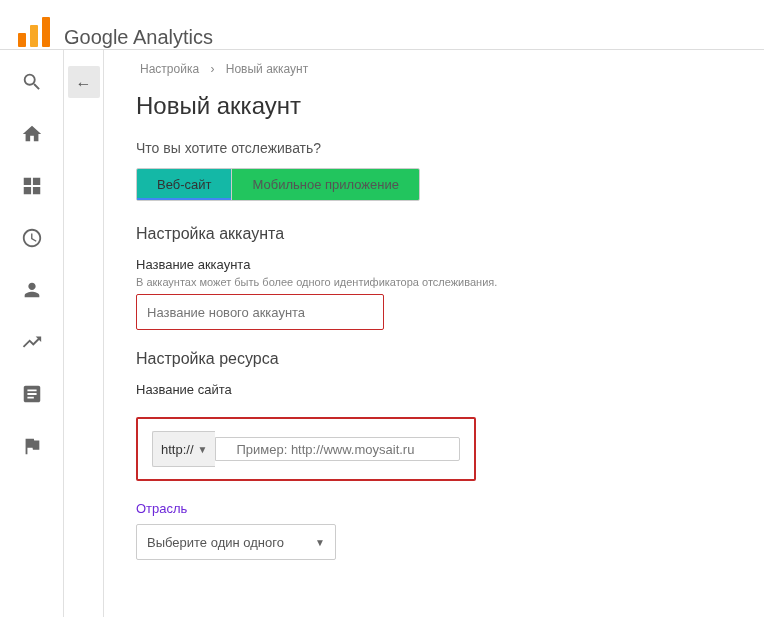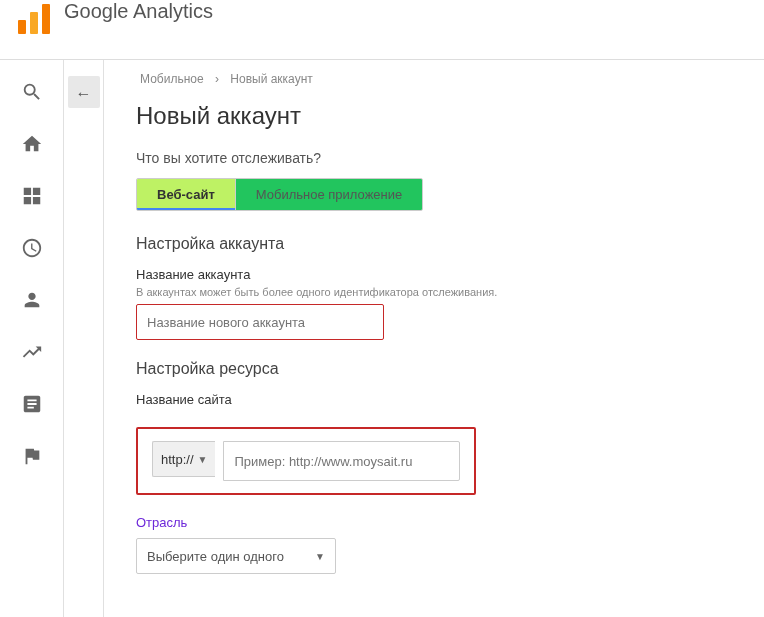--- a/index.html
+++ b/index.html
@@ -1,25 +1,25 @@
 <!DOCTYPE html>
 <html><head>
   <meta charset="utf-8">
   <style>
     * { box-sizing: border-box; margin: 0; padding: 0; }
     body { font-family: Arial, sans-serif; background: #f5f5f5; width: 764px; height: 617px; overflow: hidden; }
 
     
     .header {
       display: flex;
-      align-items: flex-start;
+      align-items: flex-end;
       background: #fff;
       border-bottom: 1px solid #ddd;
       padding: 0 16px;
-      height: 60px;
+      height: 50px;
     }
     .header-logo {
       width: 36px;
       height: 36px;
       margin-right: 12px;
     }
     .header-title {
       font-size: 20px;
       color: #555;
       font-weight: normal;
@@ -119,23 +119,23 @@
     }
     .toggle-btn {
       padding: 8px 20px;
       font-size: 13px;
       cursor: pointer;
       border: none;
       background: #22c55e;
       color: #555;
     }
     .toggle-btn.active {
-      background: #bef264;
-      color: #333;
-      font-weight: bold;
+      background: #14b8a6;
+      color: #333;
+      font-weight: normal;
       box-shadow: inset 0 -2px 0 #4285f4;
     }
     .toggle-divider {
       width: 1px;
       background: #ccc;
     }
 
     
     .section-heading {
       font-size: 16px;
@@ -179,21 +179,22 @@
       width: 340px;
     }
     .url-label {
       font-size: 13px;
       font-weight: bold;
       color: #333;
       margin-bottom: 8px;
     }
     .url-input-row {
       display: flex;
-      gap: 8px;
+      align-items: center;
+      gap: 0;
       border-radius: 14px;
     }
     .url-protocol {
       display: flex;
       align-items: center;
       background: #f0f0f0;
       border: 1px solid #ccc;
       border-right: none;
       border-radius: 2px 0 0 2px;
       padding: 6px 8px;
@@ -202,24 +203,24 @@
       cursor: pointer;
       height: 36px;
       gap: 4px;
     }
     .url-protocol-arrow {
       font-size: 10px;
       color: #666;
     }
     .url-field {
       flex: 1;
-      height: 40px;
+      height: 24px;
       border: 1px solid #ccc;
       border-radius: 0 2px 2px 0;
-      padding: 6px 10px;
+      padding: 6px 20px;
       font-size: 13px;
       color: #999;
       outline: none;
     }
 
     
     .industry-section { }
     .industry-label {
       font-size: 13px;
       font-weight: normal;
@@ -300,21 +301,21 @@
     </div>
   </div>
 
   <div class="back-area">
     <div class="back-btn">←</div>
   </div>
 
   <div class="main">
 
     <div class="breadcrumb">
-      <span>Мобильное</span>
+      <span>Настройка</span>
       <span>›</span>
       <span>Новый аккаунт</span>
     </div>
 
     <h1 class="page-title">Новый аккаунт</h1>
 
     <div class="section-label">Что вы хотите отслеживать?</div>
 
     <div class="toggle-group">
       <button class="toggle-btn active">Веб-сайт</button>

